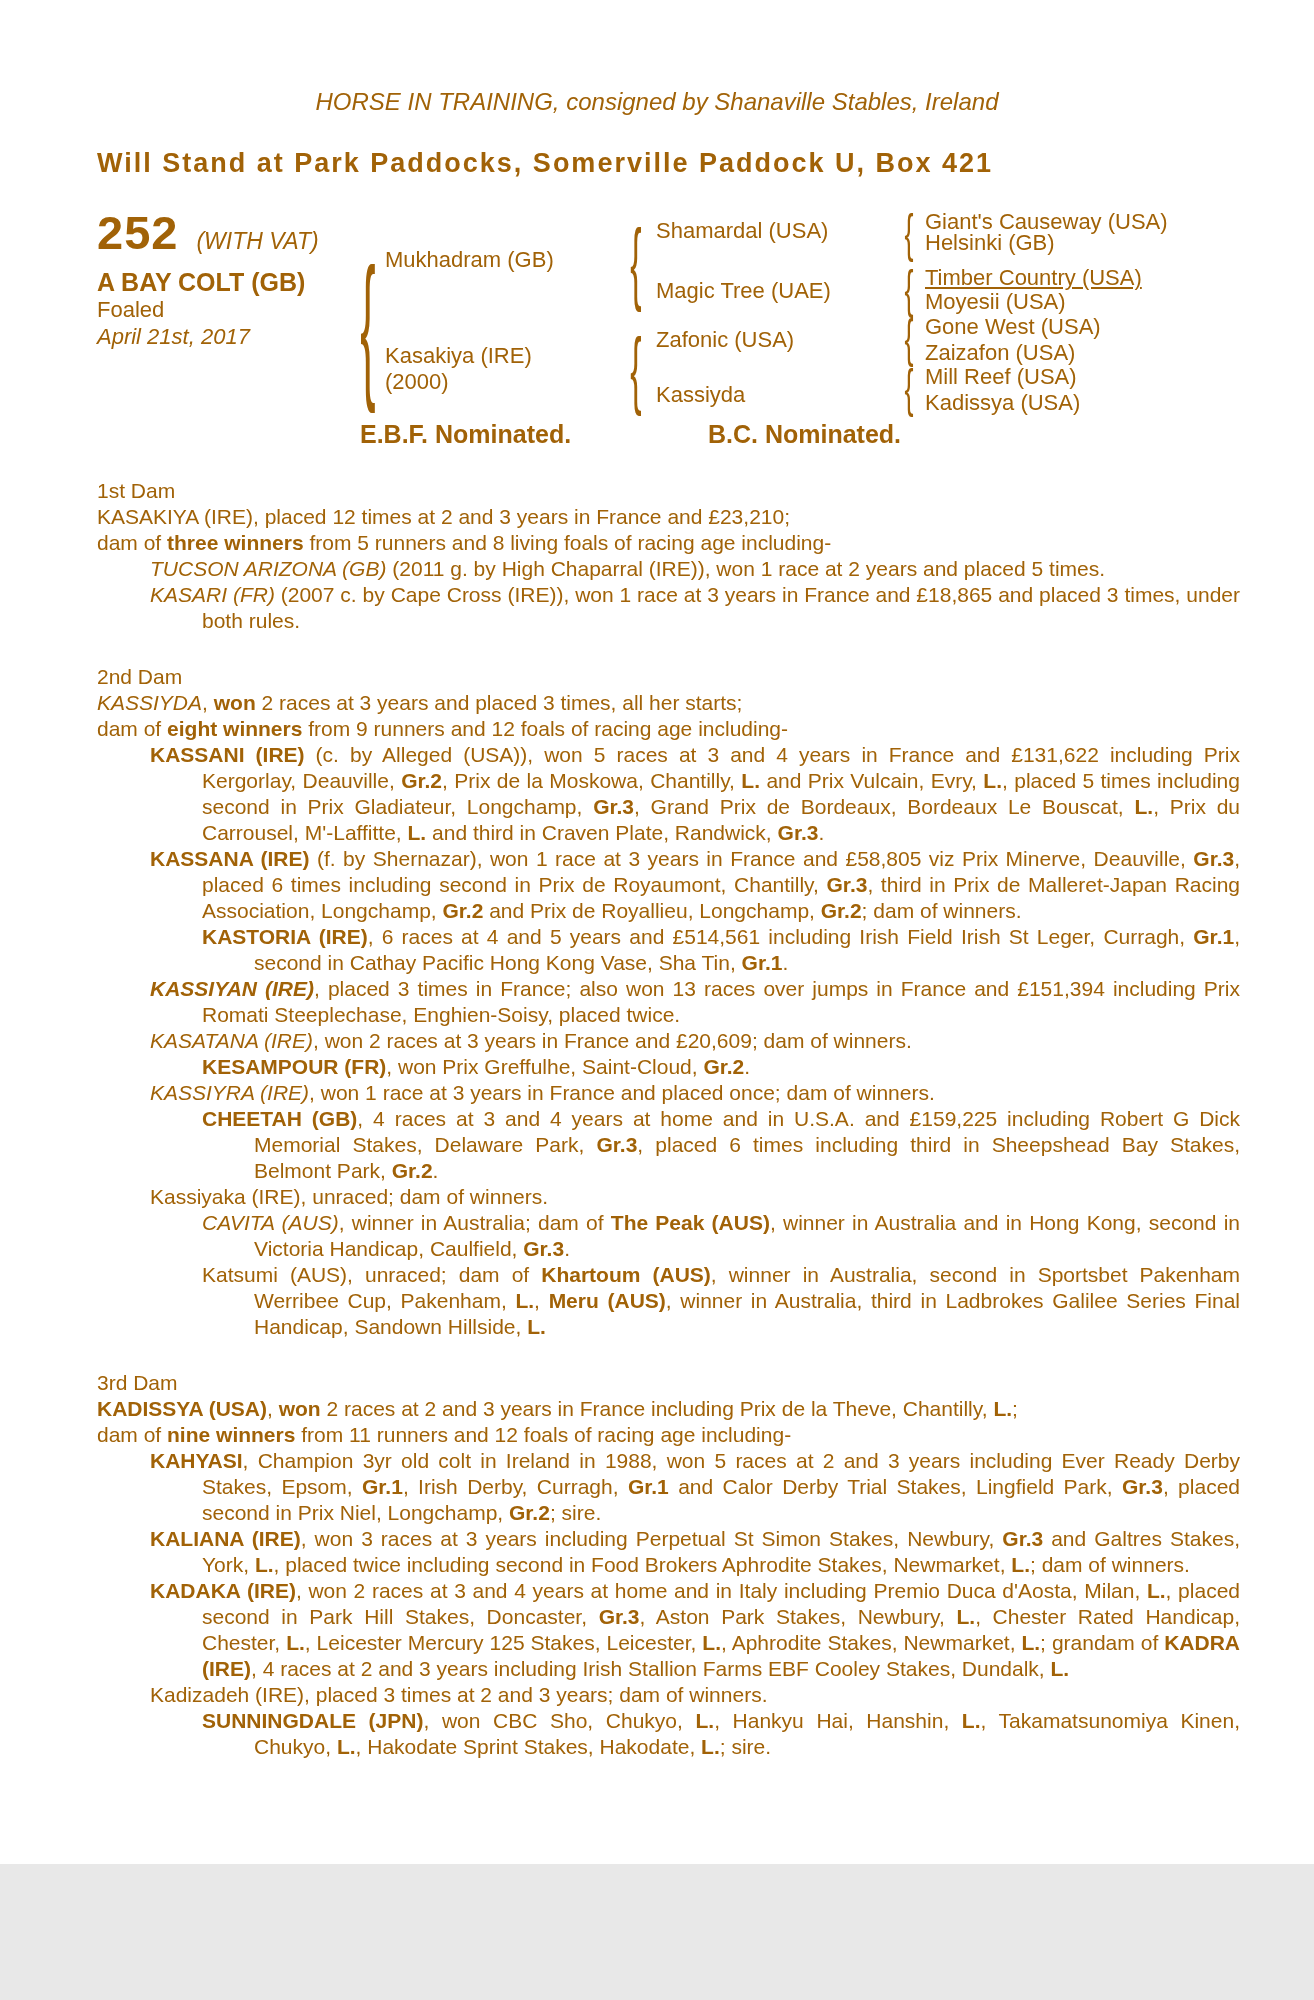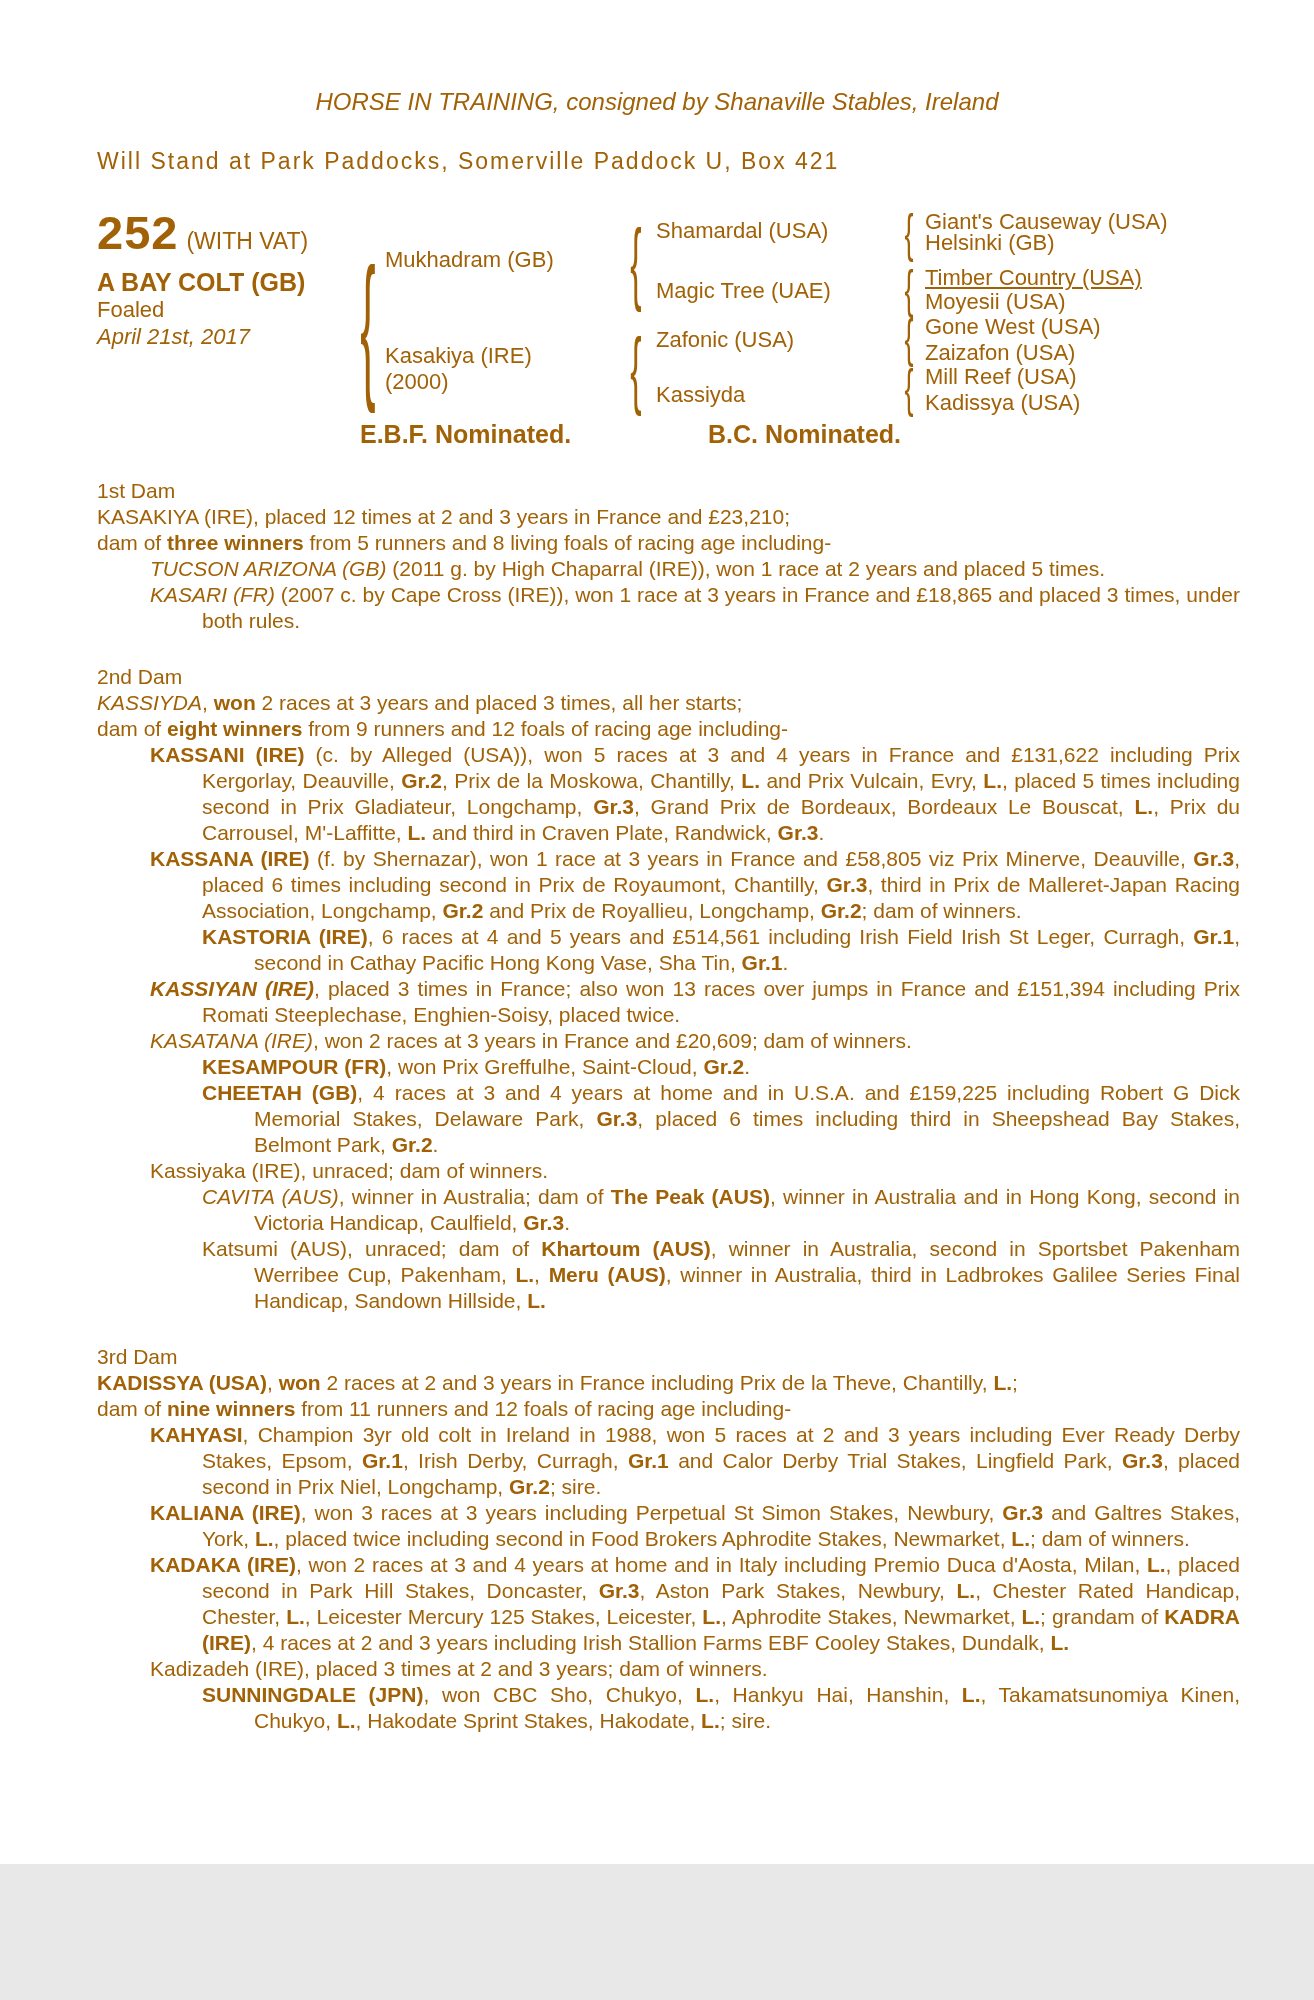--- a/index.html
+++ b/index.html
@@ -14,29 +14,29 @@
   }
   
   .title{
     position:absolute;top:88px;left:0;right:0;
     text-align:center;
     font-style:italic;
     font-size:24px;
   }
   .stand-line{
     position:absolute;top:148px;left:97px;
-    font-weight:normal;
-    font-size:23px;
+    font-weight:bold;
+    font-size:27px;
     letter-spacing:2px;
   }
   
   .ped-abs{position:absolute;white-space:nowrap;}
   .lot-row{top:205px;left:97px;}
   .lot-number{font-size:47px;font-weight:bold;letter-spacing:1px;}
-  .lot-vat{font-size:23px;margin-left:8px;}
+  .lot-vat{font-size:23px;margin-left:18px;font-style:italic;}
   .colt-name{top:268px;left:97px;font-size:25px;font-weight:bold;}
   .foaled{top:297px;left:97px;font-size:22px;}
   .foaled-date{top:324px;left:97px;font-size:22px;font-style:italic;}
   .ped-name{font-size:22px;line-height:26px;}
   .gen1-sire{top:247px;left:385px;}
   .gen1-dam{top:343px;left:385px;}
   .gen2-1{top:218px;left:656px;}
   .gen2-2{top:278px;left:656px;}
   .gen2-3{top:327px;left:656px;}
   .gen2-4{top:382px;left:656px;}
@@ -149,20 +149,21 @@
       <p class="para lv1"><span class="i">KASARI (FR)</span><span> (2007 c. by Cape Cross (IRE)), won 1 race at 3 years in France and £18,865 and placed 3 times, under both rules.</span></p>
       <div class="sec-heading">2nd Dam</div>
       <p class="para dam"><span class="i">KASSIYDA</span><span>, </span><span class="b">won</span><span> 2 races at 3 years and placed 3 times, all her starts;</span></p>
       <p class="para main"><span>dam of </span><span class="b">eight winners</span><span> from 9 runners and 12 foals of racing age including-</span></p>
       <p class="para lv1"><span class="b">KASSANI (IRE)</span><span> (c. by Alleged (USA)), won 5 races at 3 and 4 years in France and £131,622 including Prix Kergorlay, Deauville, </span><span class="b">Gr.2</span><span>, Prix de la Moskowa, Chantilly, </span><span class="b">L.</span><span> and Prix Vulcain, Evry, </span><span class="b">L.</span><span>, placed 5 times including second in Prix Gladiateur, Longchamp, </span><span class="b">Gr.3</span><span>, Grand Prix de Bordeaux, Bordeaux Le Bouscat, </span><span class="b">L.</span><span>, Prix du Carrousel, M'-Laffitte, </span><span class="b">L.</span><span> and third in Craven Plate, Randwick, </span><span class="b">Gr.3</span><span>.</span></p>
       <p class="para lv1"><span class="b">KASSANA (IRE)</span><span> (f. by Shernazar), won 1 race at 3 years in France and £58,805 viz Prix Minerve, Deauville, </span><span class="b">Gr.3</span><span>, placed 6 times including second in Prix de Royaumont, Chantilly, </span><span class="b">Gr.3</span><span>, third in Prix de Malleret-Japan Racing Association, Longchamp, </span><span class="b">Gr.2</span><span> and Prix de Royallieu, Longchamp, </span><span class="b">Gr.2</span><span>; dam of winners.</span></p>
       <p class="para lv2"><span class="b">KASTORIA (IRE)</span><span>, 6 races at 4 and 5 years and £514,561 including Irish Field Irish St Leger, Curragh, </span><span class="b">Gr.1</span><span>, second in Cathay Pacific Hong Kong Vase, Sha Tin, </span><span class="b">Gr.1</span><span>.</span></p>
       <p class="para lv1"><span class="b i">KASSIYAN (IRE)</span><span>, placed 3 times in France; also won 13 races over jumps in France and £151,394 including Prix Romati Steeplechase, Enghien-Soisy, placed twice.</span></p>
       <p class="para lv1"><span class="i">KASATANA (IRE)</span><span>, won 2 races at 3 years in France and £20,609; dam of winners.</span></p>
       <p class="para lv2"><span class="b">KESAMPOUR (FR)</span><span>, won Prix Greffulhe, Saint-Cloud, </span><span class="b">Gr.2</span><span>.</span></p>
+      <p class="para lv1"><span class="i">KASSIYRA (IRE)</span><span>, won 1 race at 3 years in France and placed once; dam of winners.</span></p>
       <p class="para lv2"><span class="b">CHEETAH (GB)</span><span>, 4 races at 3 and 4 years at home and in U.S.A. and £159,225 including Robert G Dick Memorial Stakes, Delaware Park, </span><span class="b">Gr.3</span><span>, placed 6 times including third in Sheepshead Bay Stakes, Belmont Park, </span><span class="b">Gr.2</span><span>.</span></p>
       <p class="para lv1"><span>Kassiyaka (IRE), unraced; dam of winners.</span></p>
       <p class="para lv2"><span class="i">CAVITA (AUS)</span><span>, winner in Australia; dam of </span><span class="b">The Peak (AUS)</span><span>, winner in Australia and in Hong Kong, second in Victoria Handicap, Caulfield, </span><span class="b">Gr.3</span><span>.</span></p>
       <p class="para lv2"><span>Katsumi (AUS), unraced; dam of </span><span class="b">Khartoum (AUS)</span><span>, winner in Australia, second in Sportsbet Pakenham Werribee Cup, Pakenham, </span><span class="b">L.</span><span>, </span><span class="b">Meru (AUS)</span><span>, winner in Australia, third in Ladbrokes Galilee Series Final Handicap, Sandown Hillside, </span><span class="b">L.</span></p>
       <div class="sec-heading">3rd Dam</div>
       <p class="para dam"><span class="b">KADISSYA (USA)</span><span>, </span><span class="b">won</span><span> 2 races at 2 and 3 years in France including Prix de la Theve, Chantilly, </span><span class="b">L.</span><span>;</span></p>
       <p class="para main"><span>dam of </span><span class="b">nine winners</span><span> from 11 runners and 12 foals of racing age including-</span></p>
       <p class="para lv1"><span class="b">KAHYASI</span><span>, Champion 3yr old colt in Ireland in 1988, won 5 races at 2 and 3 years including Ever Ready Derby Stakes, Epsom, </span><span class="b">Gr.1</span><span>, Irish Derby, Curragh, </span><span class="b">Gr.1</span><span> and Calor Derby Trial Stakes, Lingfield Park, </span><span class="b">Gr.3</span><span>, placed second in Prix Niel, Longchamp, </span><span class="b">Gr.2</span><span>; sire.</span></p>
       <p class="para lv1"><span class="b">KALIANA (IRE)</span><span>, won 3 races at 3 years including Perpetual St Simon Stakes, Newbury, </span><span class="b">Gr.3</span><span> and Galtres Stakes, York, </span><span class="b">L.</span><span>, placed twice including second in Food Brokers Aphrodite Stakes, Newmarket, </span><span class="b">L.</span><span>; dam of winners.</span></p>
       <p class="para lv1"><span class="b">KADAKA (IRE)</span><span>, won 2 races at 3 and 4 years at home and in Italy including Premio Duca d'Aosta, Milan, </span><span class="b">L.</span><span>, placed second in Park Hill Stakes, Doncaster, </span><span class="b">Gr.3</span><span>, Aston Park Stakes, Newbury, </span><span class="b">L.</span><span>, Chester Rated Handicap, Chester, </span><span class="b">L.</span><span>, Leicester Mercury 125 Stakes, Leicester, </span><span class="b">L.</span><span>, Aphrodite Stakes, Newmarket, </span><span class="b">L.</span><span>; grandam of </span><span class="b">KADRA (IRE)</span><span>, 4 races at 2 and 3 years including Irish Stallion Farms EBF Cooley Stakes, Dundalk, </span><span class="b">L.</span></p>

